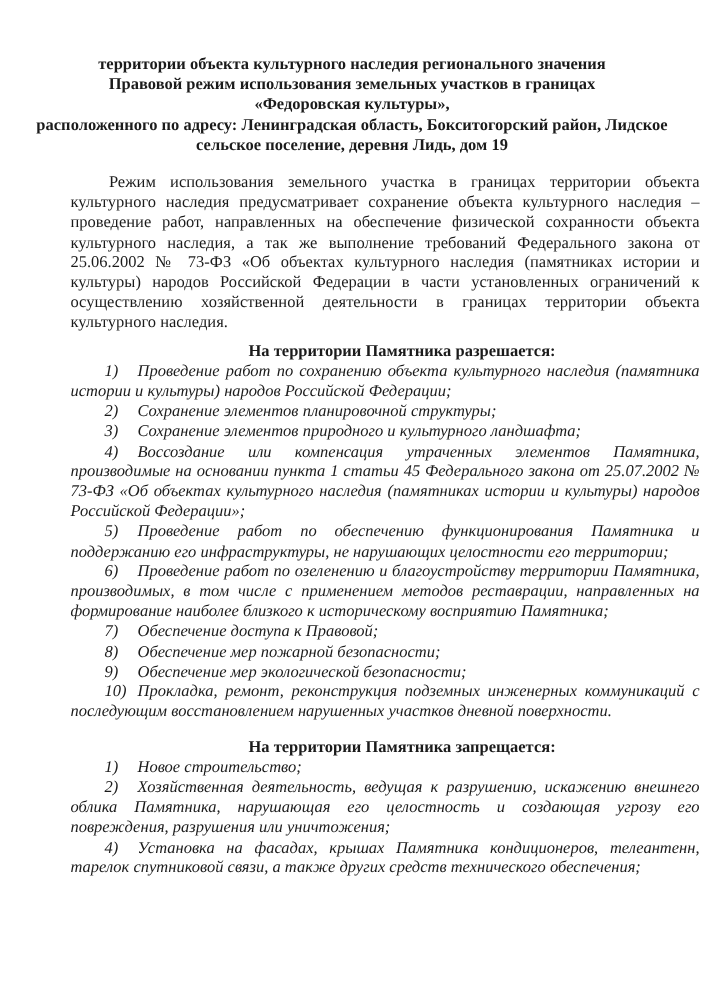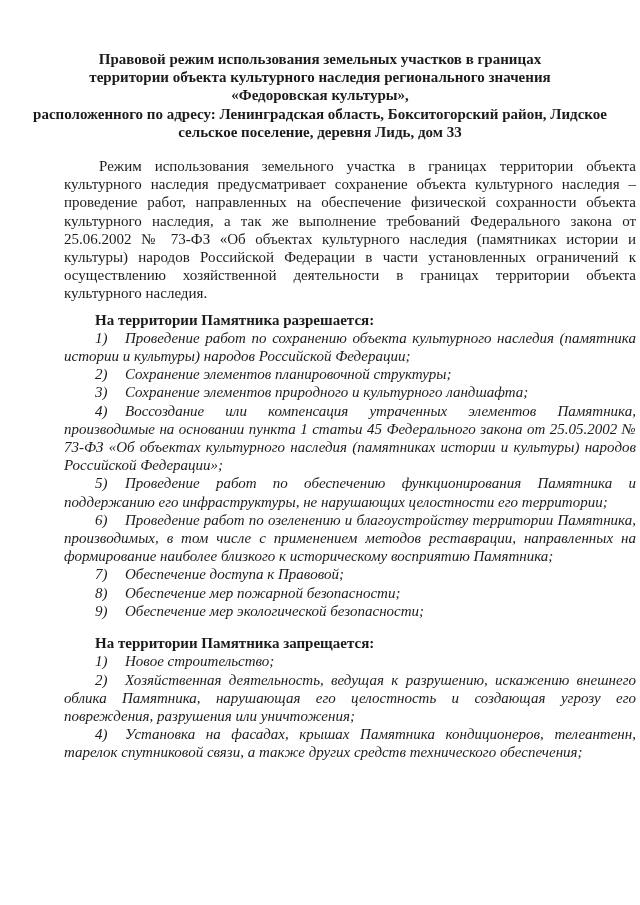--- a/index.html
+++ b/index.html
@@ -34,63 +34,64 @@
     text-align: justify;
   }
   .intro {
     margin: 16px 0 0 0;
     text-indent: 35px;
   }
   .section-heading {
     font-weight: 700;
     margin: 0;
     text-indent: 31px;
-    text-align: left;
+    text-align: center;
   }
   .heading-allowed { margin-top: 8px; }
   .heading-prohibited { margin-top: 14px; }
   .item {
     margin: 0;
     text-indent: 31px;
     font-style: italic;
   }
   .item .num {
     display: inline-block;
     width: 30px;
     text-indent: 0;
   }
 </style>
 </head>
 <body>
 
 <div class="page">
 
   <header class="doc-header">
+    <div class="title-line">территории объекта культурного наследия регионального значения</div>
     <div class="title-line">Правовой режим использования земельных участков в границах</div>
-    <div class="title-line">территории объекта культурного наследия регионального значения</div>
     <div class="title-line">«Федоровская культуры»,</div>
     <div class="address-line">расположенного по адресу: Ленинградская область, Бокситогорский район, Лидское</div>
-    <div class="address-line">сельское поселение, деревня Лидь, дом 33</div>
+    <div class="address-line">сельское поселение, деревня Лидь, дом 19</div>
   </header>
 
   <main class="doc-body">
 
     <p class="intro">Режим использования земельного участка в границах территории объекта культурного наследия предусматривает сохранение объекта культурного наследия – проведение работ, направленных на обеспечение физической сохранности объекта культурного наследия, а так же выполнение требований Федерального закона от 25.06.2002 № 73-ФЗ «Об объектах культурного наследия (памятниках истории и культуры) народов Российской Федерации в части установленных ограничений к осуществлению хозяйственной деятельности в границах территории объекта культурного наследия.</p>
 
     <p class="section-heading heading-allowed">На территории Памятника разрешается:</p>
 
     <p class="item"><span class="num">1)</span><span class="item-text">Проведение работ по сохранению объекта культурного наследия (памятника истории и культуры) народов Российской Федерации;</span></p>
     <p class="item"><span class="num">2)</span><span class="item-text">Сохранение элементов планировочной структуры;</span></p>
     <p class="item"><span class="num">3)</span><span class="item-text">Сохранение элементов природного и культурного ландшафта;</span></p>
-    <p class="item"><span class="num">4)</span><span class="item-text">Воссоздание или компенсация утраченных элементов Памятника, производимые на основании пункта 1 статьи 45 Федерального закона от 25.05.2002 № 73-ФЗ «Об объектах культурного наследия (памятниках истории и культуры) народов Российской Федерации»;</span></p>
+    <p class="item"><span class="num">4)</span><span class="item-text">Воссоздание или компенсация утраченных элементов Памятника, производимые на основании пункта 1 статьи 45 Федерального закона от 25.07.2002 № 73-ФЗ «Об объектах культурного наследия (памятниках истории и культуры) народов Российской Федерации»;</span></p>
     <p class="item"><span class="num">5)</span><span class="item-text">Проведение работ по обеспечению функционирования Памятника и поддержанию его инфраструктуры, не нарушающих целостности его территории;</span></p>
     <p class="item"><span class="num">6)</span><span class="item-text">Проведение работ по озеленению и благоустройству территории Памятника, производимых, в том числе с применением методов реставрации, направленных на формирование наиболее близкого к историческому восприятию Памятника;</span></p>
     <p class="item"><span class="num">7)</span><span class="item-text">Обеспечение доступа к Правовой;</span></p>
     <p class="item"><span class="num">8)</span><span class="item-text">Обеспечение мер пожарной безопасности;</span></p>
     <p class="item"><span class="num">9)</span><span class="item-text">Обеспечение мер экологической безопасности;</span></p>
+    <p class="item"><span class="num">10)</span><span class="item-text">Прокладка, ремонт, реконструкция подземных инженерных коммуникаций с последующим восстановлением нарушенных участков дневной поверхности.</span></p>
 
     <p class="section-heading heading-prohibited">На территории Памятника запрещается:</p>
 
     <p class="item"><span class="num">1)</span><span class="item-text">Новое строительство;</span></p>
     <p class="item"><span class="num">2)</span><span class="item-text">Хозяйственная деятельность, ведущая к разрушению, искажению внешнего облика Памятника, нарушающая его целостность и создающая угрозу его повреждения, разрушения или уничтожения;</span></p>
     <p class="item"><span class="num">4)</span><span class="item-text">Установка на фасадах, крышах Памятника кондиционеров, телеантенн, тарелок спутниковой связи, а также других средств технического обеспечения;</span></p>
 
   </main>
 
 </div>

